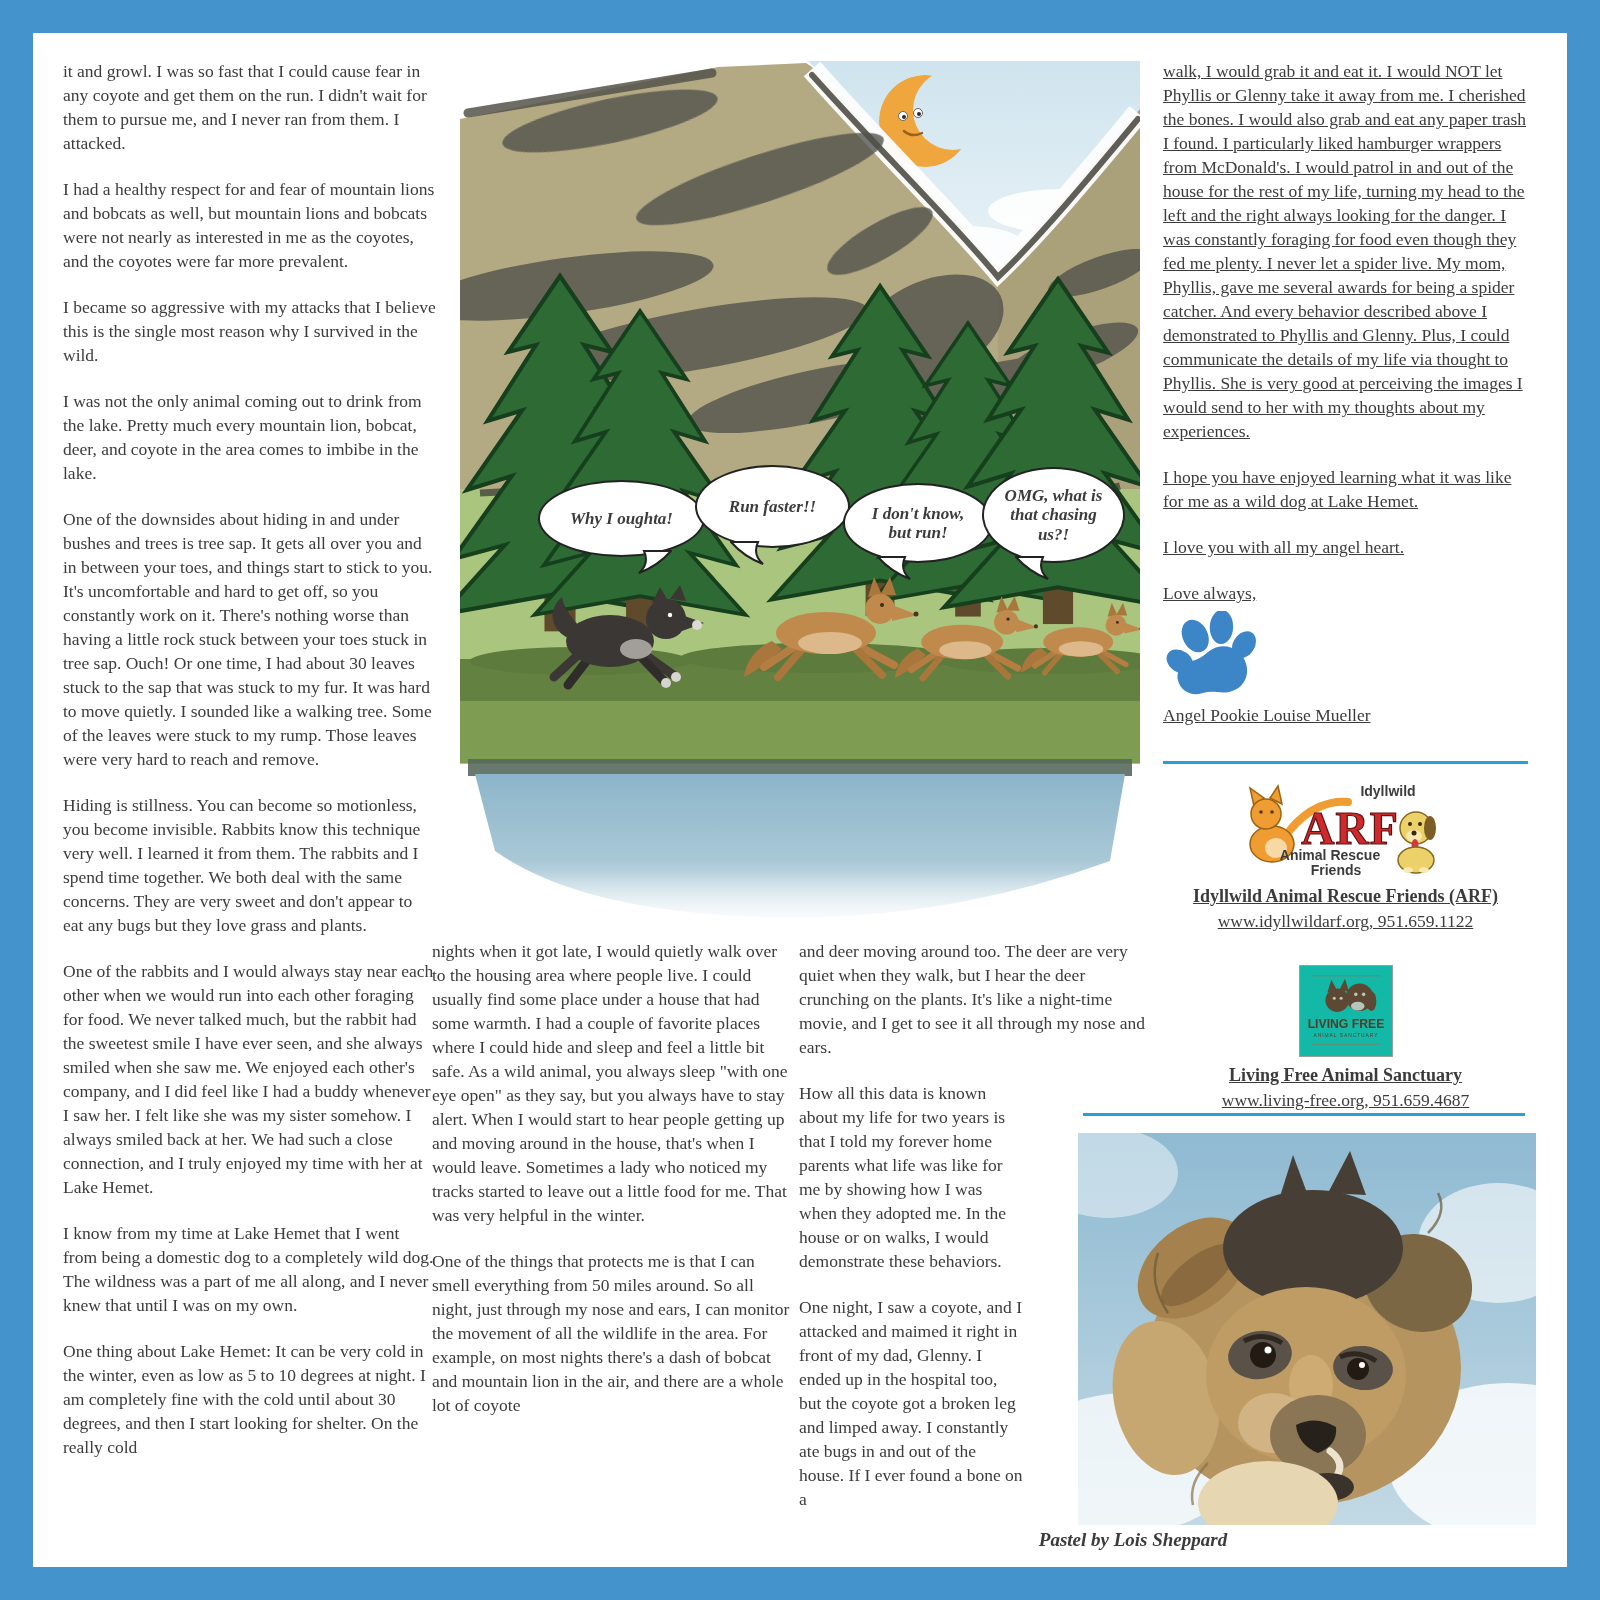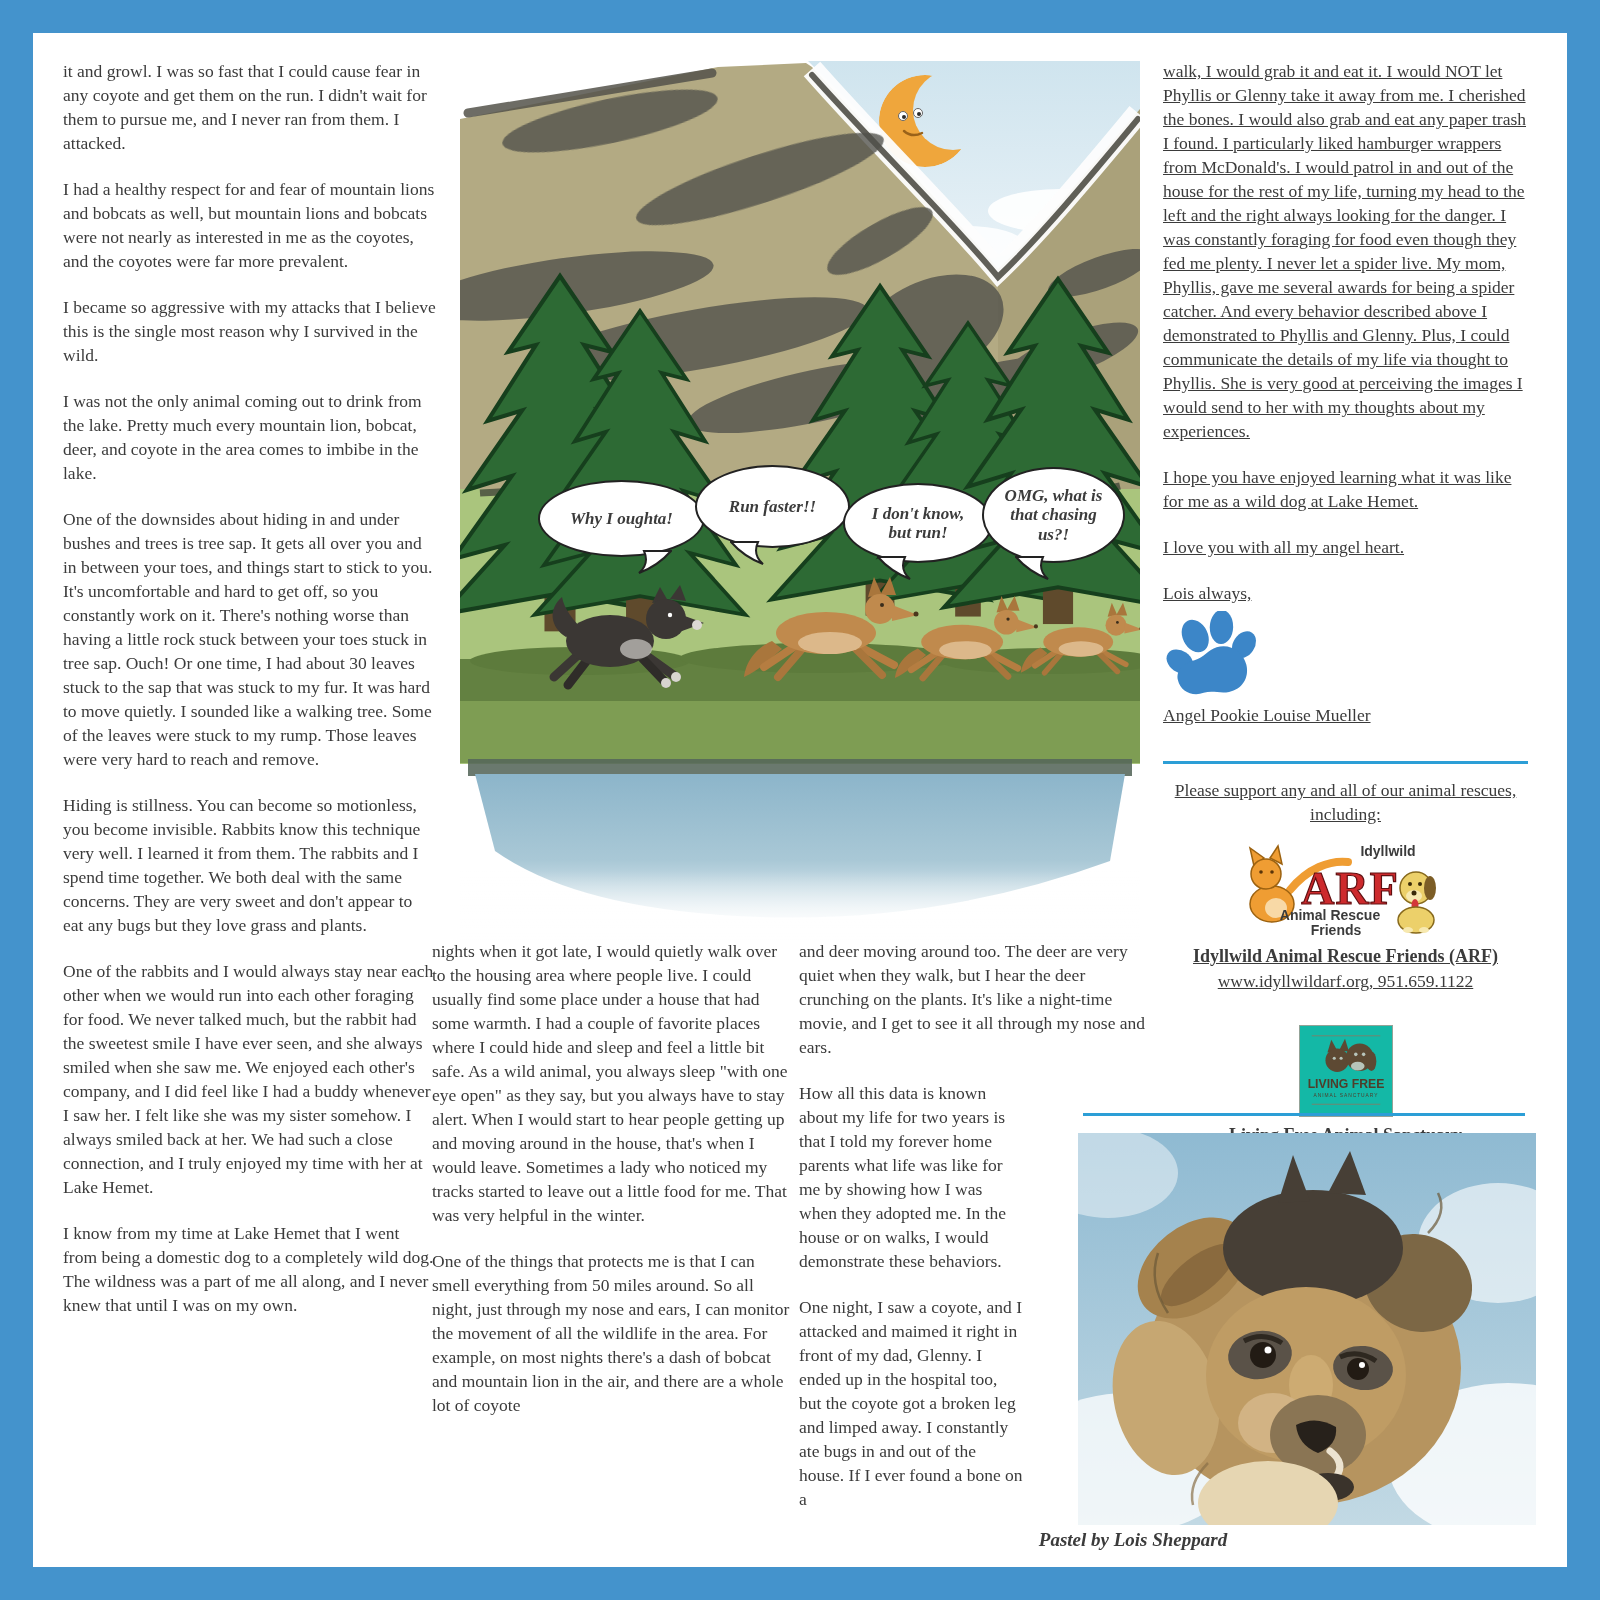--- a/index.html
+++ b/index.html
@@ -68,20 +68,21 @@
 
   <div class="col" id="left-col">
     <p>it and growl. I was so fast that I could cause fear in any coyote and get them on the run. I didn't wait for them to pursue me, and I never ran from them. I attacked.</p>
     <p>I had a healthy respect for and fear of mountain lions and bobcats as well, but mountain lions and bobcats were not nearly as interested in me as the coyotes, and the coyotes were far more prevalent.</p>
     <p>I became so aggressive with my attacks that I believe this is the single most reason why I survived in the wild.</p>
     <p>I was not the only animal coming out to drink from the lake. Pretty much every mountain lion, bobcat, deer, and coyote in the area comes to imbibe in the lake.</p>
     <p>One of the downsides about hiding in and under bushes and trees is tree sap. It gets all over you and in between your toes, and things start to stick to you. It's uncomfortable and hard to get off, so you constantly work on it. There's nothing worse than having a little rock stuck between your toes stuck in tree sap. Ouch! Or one time, I had about 30 leaves stuck to the sap that was stuck to my fur. It was hard to move quietly. I sounded like a walking tree. Some of the leaves were stuck to my rump. Those leaves were very hard to reach and remove.</p>
     <p>Hiding is stillness. You can become so motionless, you become invisible. Rabbits know this technique very well. I learned it from them. The rabbits and I spend time together. We both deal with the same concerns. They are very sweet and don't appear to eat any bugs but they love grass and plants.</p>
     <p>One of the rabbits and I would always stay near each other when we would run into each other foraging for food. We never talked much, but the rabbit had the sweetest smile I have ever seen, and she always smiled when she saw me. We enjoyed each other's company, and I did feel like I had a buddy whenever I saw her. I felt like she was my sister somehow. I always smiled back at her. We had such a close connection, and I truly enjoyed my time with her at Lake Hemet.</p>
     <p>I know from my time at Lake Hemet that I went from being a domestic dog to a completely wild dog. The wildness was a part of me all along, and I never knew that until I was on my own.</p>
+    <p>One thing about Lake Hemet: It can be very cold in the winter, even as low as 5 to 10 degrees at night. I am completely fine with the cold until about 30 degrees, and then I start looking for shelter. On the really cold</p>
   </div>
 
   <div class="scene-wrap">
     <svg width="680" height="880" viewBox="0 0 680 880">
       <defs>
         <linearGradient id="skyG" x1="0" y1="0" x2="0" y2="1">
           <stop offset="0" stop-color="#cfe4ee"></stop>
             <stop offset="1" stop-color="#e9f2f7"></stop>
         </linearGradient>
         <linearGradient id="lakeG" x1="0" y1="0" x2="0" y2="1">
@@ -228,37 +229,36 @@
   <div class="col" id="mid-col-2">
     <p>and deer moving around too. The deer are very quiet when they walk, but I hear the deer crunching on the plants. It's like a night-time movie, and I get to see it all through my nose and ears.</p>
     <p class="narrow">How all this data is known about my life for two years is that I told my forever home parents what life was like for me by showing how I was when they adopted me. In the house or on walks, I would demonstrate these behaviors.</p>
     <p class="narrow">One night, I saw a coyote, and I attacked and maimed it right in front of my dad, Glenny. I ended up in the hospital too, but the coyote got a broken leg and limped away. I constantly ate bugs in and out of the house. If I ever found a bone on a</p>
   </div>
 
   <div class="col" id="right-col">
     <p>walk, I would grab it and eat it. I would NOT let Phyllis or Glenny take it away from me. I cherished the bones. I would also grab and eat any paper trash I found. I particularly liked hamburger wrappers from McDonald's. I would patrol in and out of the house for the rest of my life, turning my head to the left and the right always looking for the danger. I was constantly foraging for food even though they fed me plenty. I never let a spider live. My mom, Phyllis, gave me several awards for being a spider catcher. And every behavior described above I demonstrated to Phyllis and Glenny. Plus, I could communicate the details of my life via thought to Phyllis. She is very good at perceiving the images I would send to her with my thoughts about my experiences.</p>
     <p>I hope you have enjoyed learning what it was like for me as a wild dog at Lake Hemet.</p>
     <p>I love you with all my angel heart.</p>
-    <p style="margin-bottom:6px;">Lois always,</p>
+    <p style="margin-bottom:6px;">Love always,</p>
 
     <svg class="paw" width="100" height="88" viewBox="0 0 104 98">
       <g fill="#3c86c8" transform="rotate(6 52 50)">
         <ellipse cx="30" cy="30" rx="14" ry="19" transform="rotate(-32 30 30)"></ellipse>
         <ellipse cx="58" cy="17" rx="13" ry="19" transform="rotate(-4 58 17)"></ellipse>
         <ellipse cx="85" cy="34" rx="12" ry="16" transform="rotate(28 85 34)"></ellipse>
         <ellipse cx="16" cy="60" rx="12" ry="16" transform="rotate(-62 16 60)"></ellipse>
         <path d="M55,40 C70,34 85,42 90,56 C95,70 88,84 74,88 C64,91 55,88 46,92 C34,98 20,93 16,81 C12,69 22,61 32,57 C42,53 46,44 55,40 Z"></path>
       </g>
     </svg>
 
     <p class="sig-name">Angel Pookie Louise Mueller</p>
 
     <div class="divider" id="right-divider-1"></div>
 
-    <p class="centered support-intro">Please support any and all of our animal rescues, including:</p>
 
     <div class="logo-block">
       <svg width="215" height="100" viewBox="0 0 215 100">
         <path d="M52,52 C70,30 92,22 110,24" stroke="#ef9d33" stroke-width="8" fill="none" stroke-linecap="round"></path>
         <ellipse cx="34" cy="66" rx="22" ry="18" fill="#ef9d33" stroke="#9c6210" stroke-width="1.5"></ellipse>
         <ellipse cx="38" cy="70" rx="11" ry="10" fill="#f8d9a6"></ellipse>
         <polygon points="16,28 12,10 26,20" fill="#ef9d33" stroke="#9c6210" stroke-width="1.5"></polygon>
         <polygon points="32,20 40,8 44,26" fill="#ef9d33" stroke="#9c6210" stroke-width="1.5"></polygon>
         <circle cx="28" cy="36" r="15" fill="#ef9d33" stroke="#9c6210" stroke-width="1.5"></circle>
         <circle cx="23" cy="34" r="1.8" fill="#5a3408"></circle>

